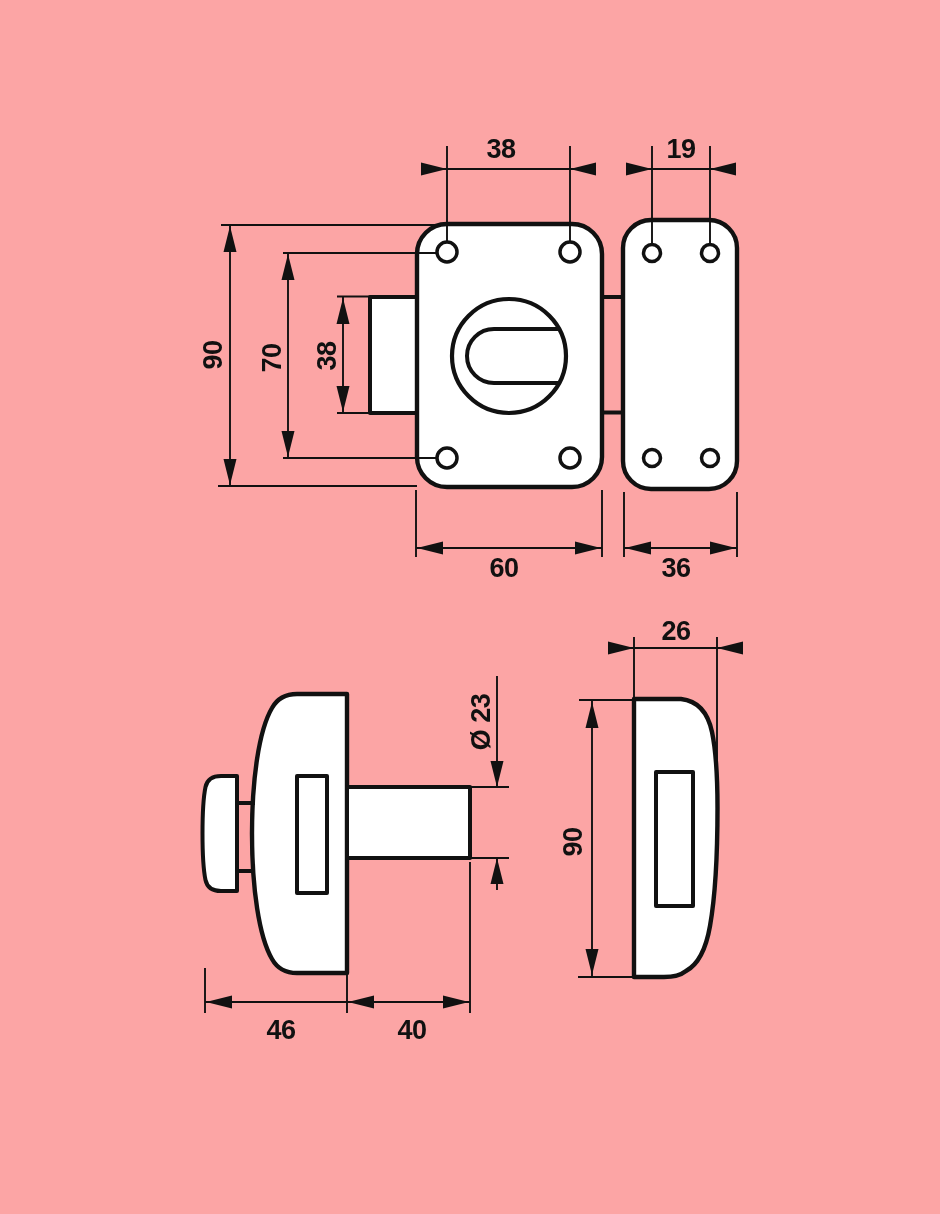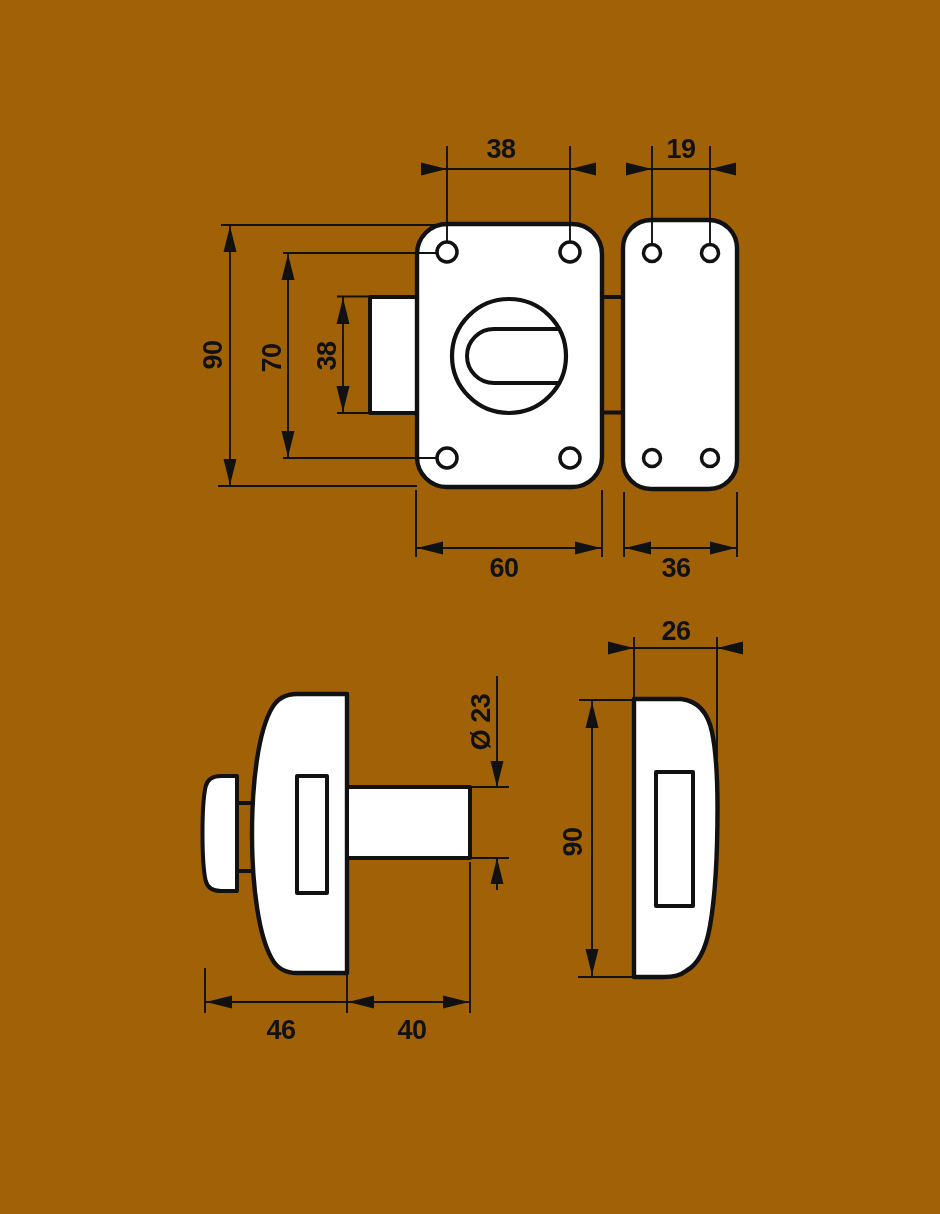--- a/index.html
+++ b/index.html
@@ -1,16 +1,16 @@
 <!DOCTYPE html>
 <html><head>
 <meta charset="utf-8">
 <style>
   html,body{margin:0;padding:0;background:#fff;}
-  .stage{position:relative;width:940px;height:1214px;background:#a16207;overflow:hidden;}
+  .stage{position:relative;width:940px;height:1214px;background:#fca5a5;overflow:hidden;}
   svg{position:absolute;left:0;top:0;}
   .outline{fill:#ffffff;stroke:#111111;stroke-width:4.4;stroke-linejoin:round;}
   .detail{fill:#ffffff;stroke:#111111;stroke-width:4;stroke-linejoin:round;}
   .detail-open{fill:none;stroke:#111111;stroke-width:4;stroke-linejoin:round;stroke-linecap:butt;}
   .hole{fill:#ffffff;stroke:#111111;stroke-width:3.5;}
   .dim{fill:none;stroke:#111111;stroke-width:1.9;stroke-linecap:butt;}
   .arr{fill:#111111;stroke:none;}
   .dimtext{font-family:"Liberation Sans",sans-serif;font-weight:bold;font-size:27px;letter-spacing:-0.5px;fill:#111111;}
 </style>
 </head>

